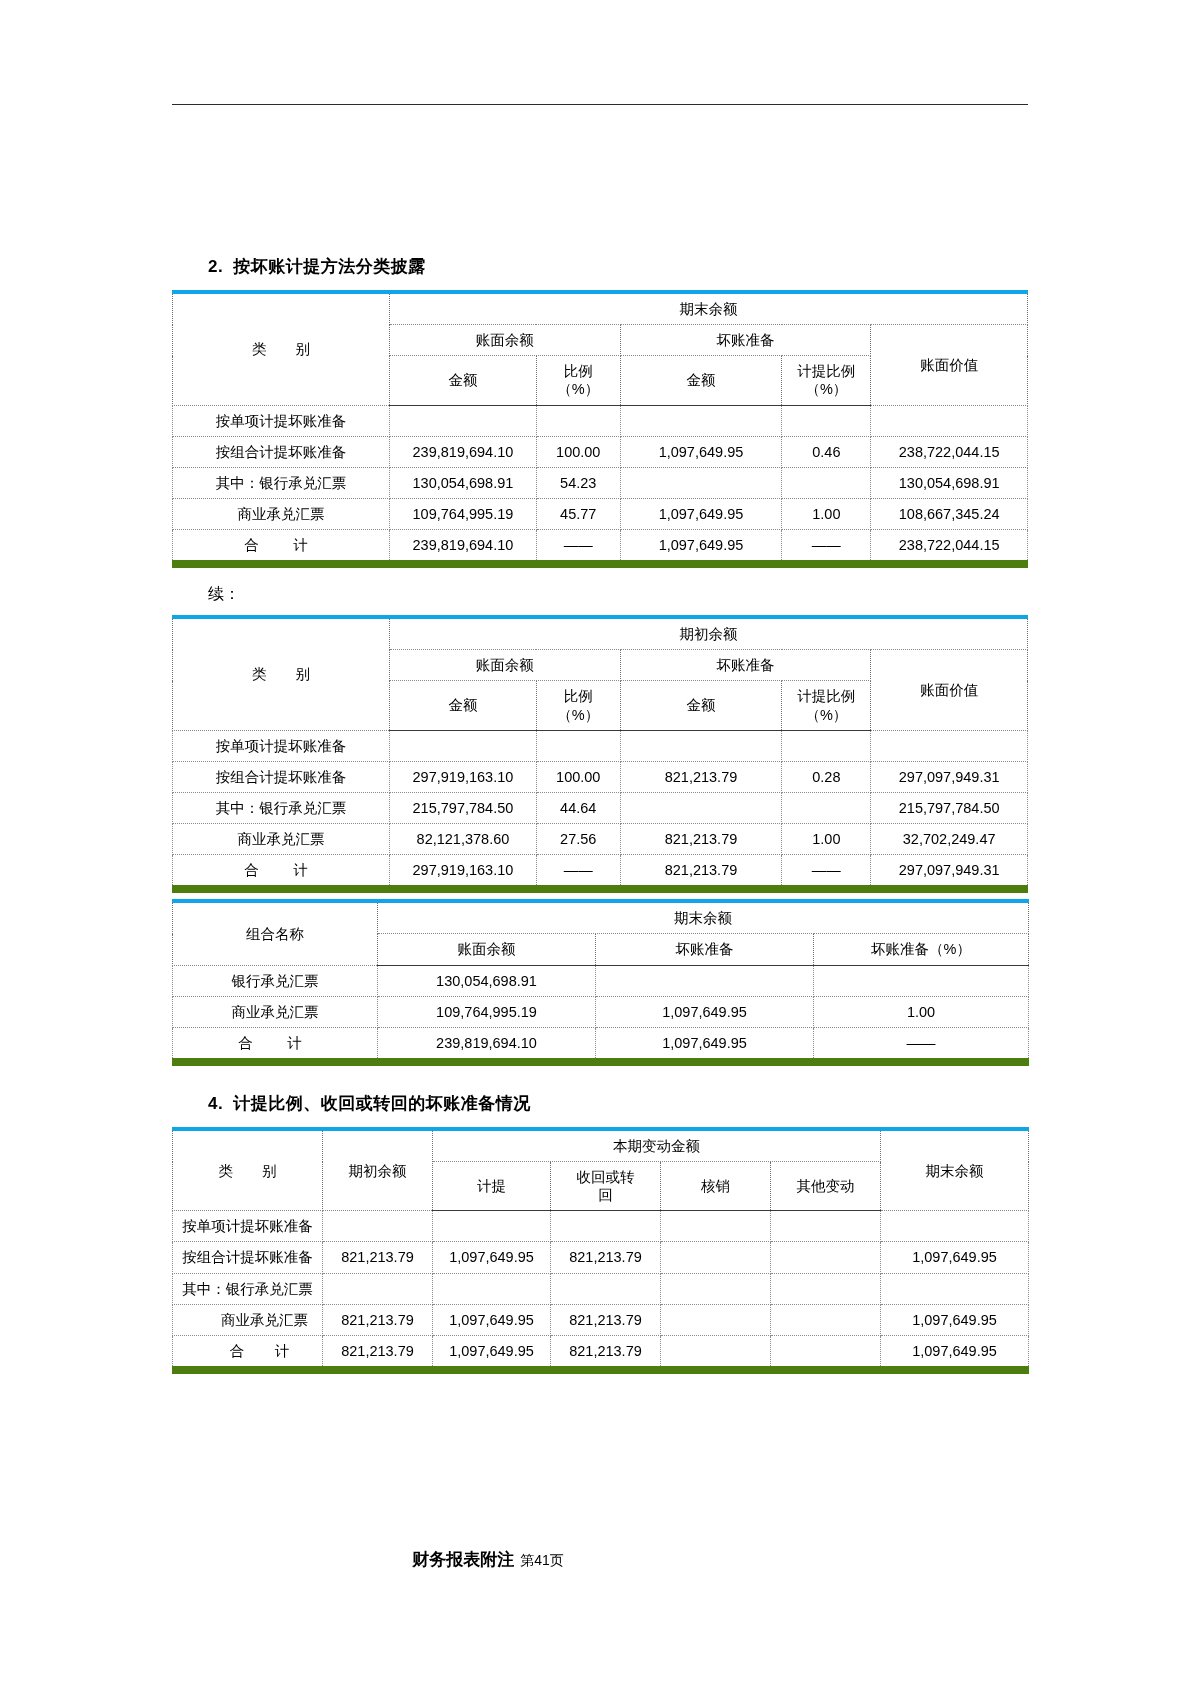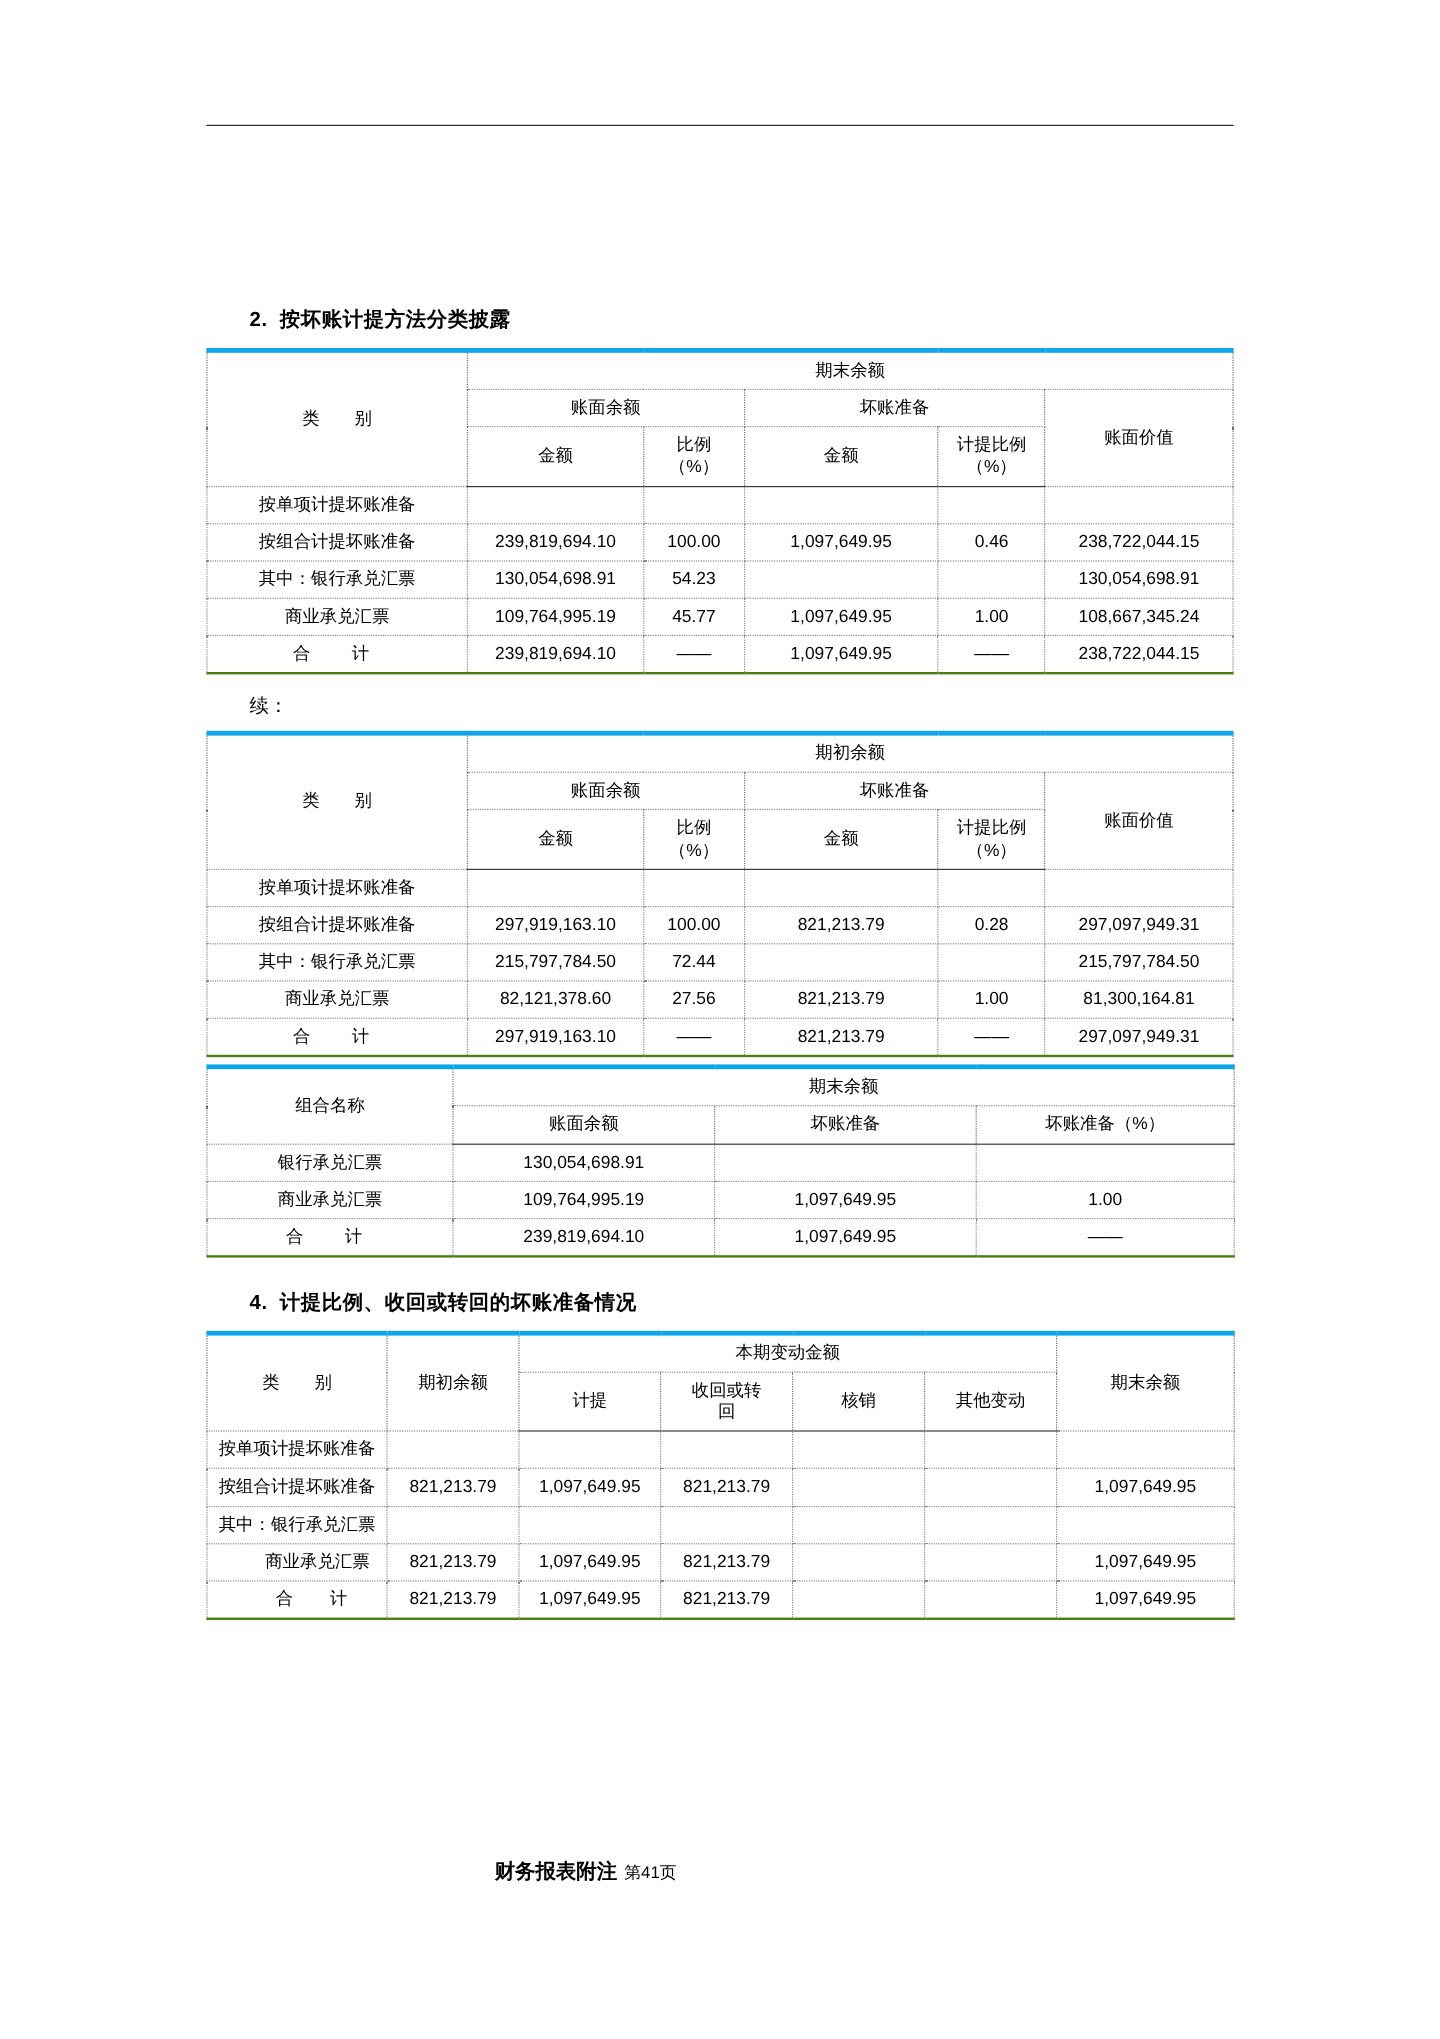--- a/index.html
+++ b/index.html
@@ -62,21 +62,21 @@
     padding: 6px 6px;
     text-align: center;
     vertical-align: middle;
     font-weight: normal;
     line-height: 1.25;
   }
   table.doc .thick-top td, table.doc .thick-top th {
     border-top: 4px solid #0ea5e9;
   }
   table.doc .thick-bottom td, table.doc .thick-bottom th {
-    border-bottom: 2px solid #4d7c0f;
+    border-bottom: 8px solid #4d7c0f;
   }
   table.doc .solid-bottom td, table.doc .solid-bottom th {
     border-bottom: 1px solid #3a3a3a;
   }
   table.doc .hdr td, table.doc .hdr th {
     border-left-color: #6f6f6f;
     border-right-color: #6f6f6f;
   }
   td.l, th.l { text-align: left; }
   td.r, th.r { text-align: right; padding-right: 14px; }
@@ -227,32 +227,32 @@
             <td class="l">按组合计提坏账准备</td>
             <td class="r">297,919,163.10</td>
             <td class="r">100.00</td>
             <td class="r">821,213.79</td>
             <td class="r">0.28</td>
             <td class="r">297,097,949.31</td>
           </tr>
           <tr>
             <td class="l cat-ind">其中：银行承兑汇票</td>
             <td class="r">215,797,784.50</td>
-            <td class="r">72.44</td>
+            <td class="r">44.64</td>
             <td class="r"></td>
             <td class="r"></td>
             <td class="r">215,797,784.50</td>
           </tr>
           <tr>
             <td class="l cat-ind2">商业承兑汇票</td>
             <td class="r">82,121,378.60</td>
             <td class="r">27.56</td>
             <td class="r">821,213.79</td>
             <td class="r">1.00</td>
-            <td class="r">81,300,164.81</td>
+            <td class="r">32,702,249.47</td>
           </tr>
           <tr class="thick-bottom">
             <td class="total">合　计</td>
             <td class="r">297,919,163.10</td>
             <td>——</td>
             <td class="r">821,213.79</td>
             <td>——</td>
             <td class="r">297,097,949.31</td>
           </tr>
         </tbody>

